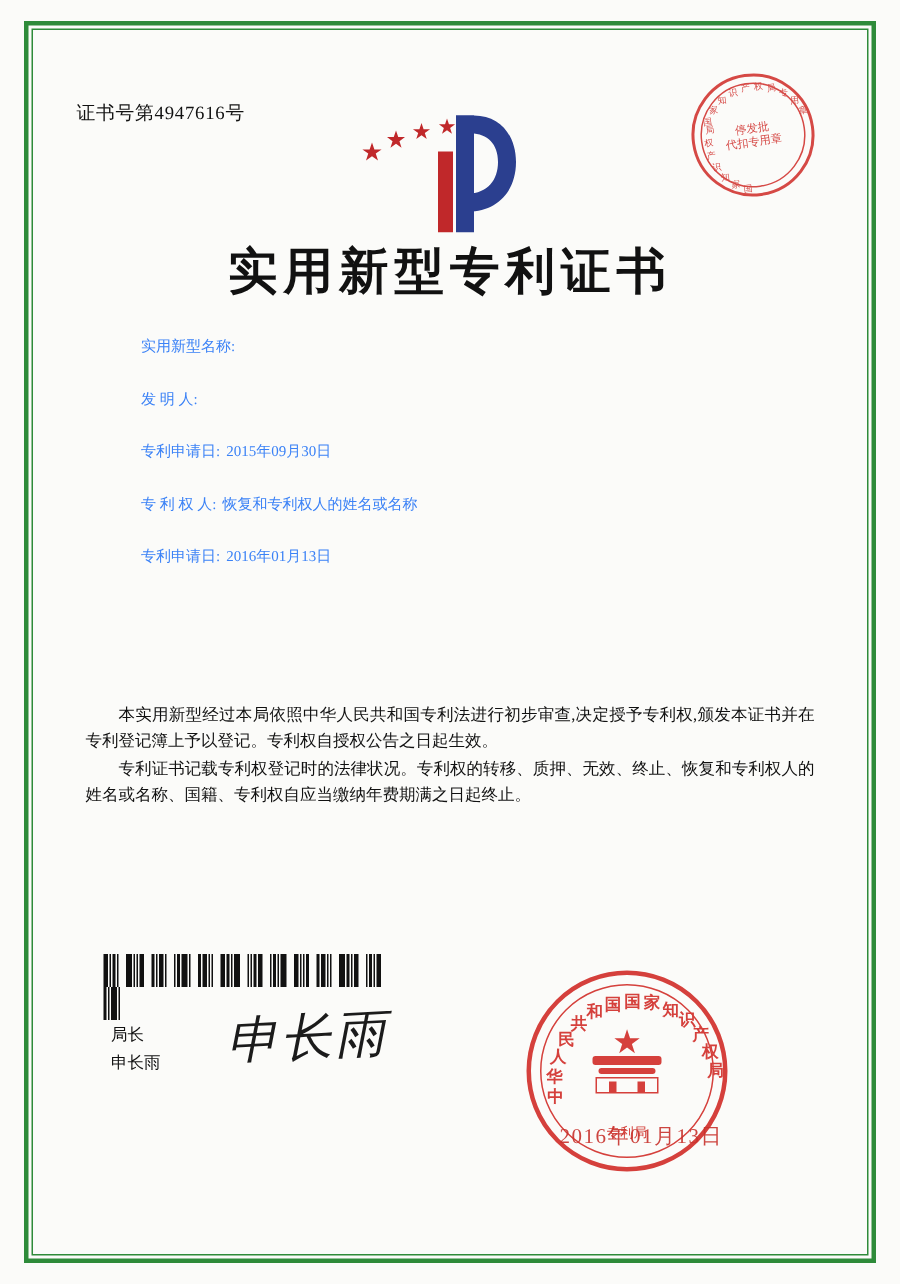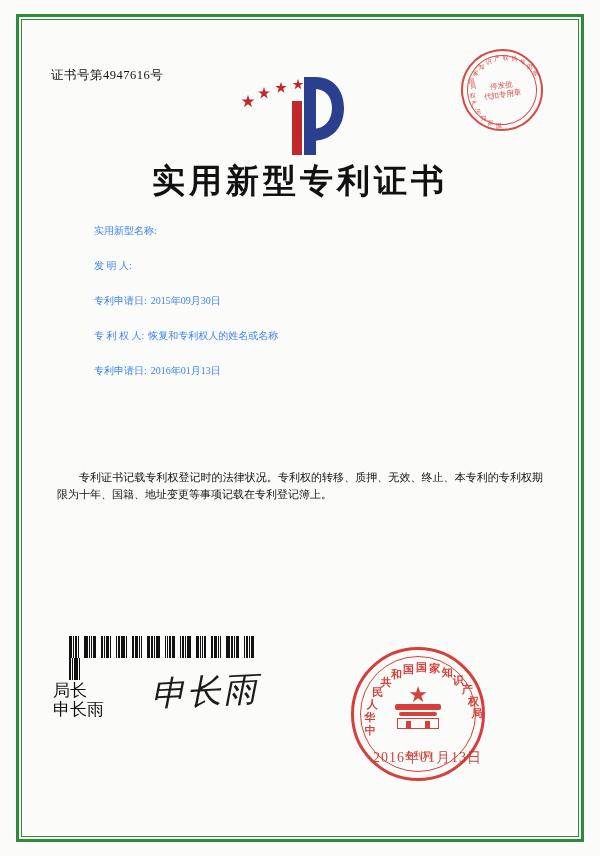--- a/index.html
+++ b/index.html
@@ -177,23 +177,23 @@
   .barcode i {
     display: inline-block;
     background: #111;
     height: 22px;
     margin-right: 1px;
     vertical-align: top;
   }
 
   .sign-block {
     position: absolute;
-    left: 32px;
+    left: 53px;
     top: 662px;
-    font-size: 17px;
+    font-size: 11px;
     line-height: 19px;
     color: #111;
   }
   .signature {
     position: absolute;
     left: 130px;
     top: 650px;
     font-size: 34px;
     font-family: "Liberation Serif", serif;
     color: #1b1b1b;
@@ -387,21 +387,22 @@
         <span class="field-label">专 利 权 人:</span>
         <span class="field-value">恢复和专利权人的姓名或名称</span>
       </div>
       <div class="field-row">
         <span class="field-label">专利申请日:</span>
         <span class="field-value">2016年01月13日</span>
       </div>
     </div>
 
     <div class="body-text">
-      <p>专利证书记载专利权登记时的法律状况。专利权的转移、质押、无效、终止、本专利的专利权期限为十年、国籍、地址变更等事项记载在专利登记簿上。</p>
+      <p>本实用新型经过本局依照中华人民共和国专利法进行初步审查,决定授予专利权,颁发本证书并在专利登记簿上予以登记。专利权自授权公告之日起生效。</p>
+      <p>专利证书记载专利权登记时的法律状况。专利权的转移、质押、无效、终止、恢复和专利权人的姓名或名称、国籍、专利权自应当缴纳年费期满之日起终止。</p>
     </div>
 
     <div class="barcode">
       <i style="width:3px"></i><i style="width:1px"></i><i style="width:2px"></i><i style="width:1px"></i>
       <i style="width:4px"></i><i style="width:1px"></i><i style="width:1px"></i><i style="width:3px"></i>
       <i style="width:2px"></i><i style="width:1px"></i><i style="width:3px"></i><i style="width:1px"></i>
       <i style="width:1px"></i><i style="width:2px"></i><i style="width:4px"></i><i style="width:1px"></i>
       <i style="width:2px"></i><i style="width:3px"></i><i style="width:1px"></i><i style="width:1px"></i>
       <i style="width:3px"></i><i style="width:2px"></i><i style="width:1px"></i><i style="width:4px"></i>
       <i style="width:1px"></i><i style="width:1px"></i><i style="width:2px"></i><i style="width:3px"></i>

